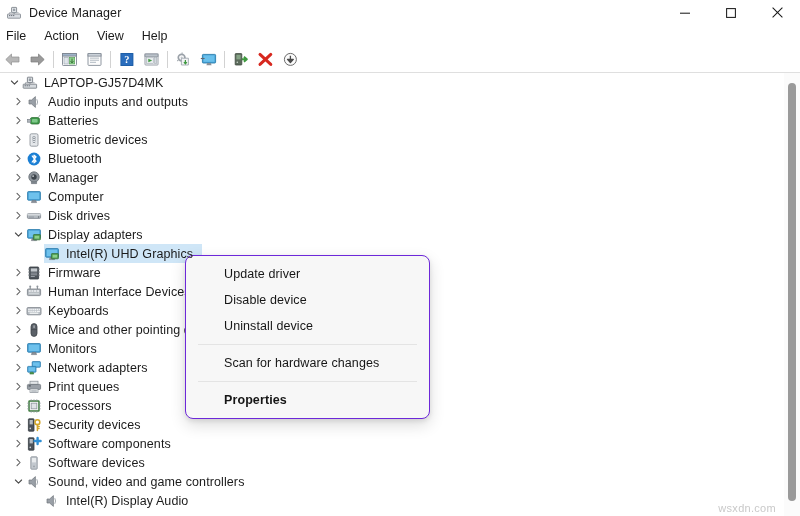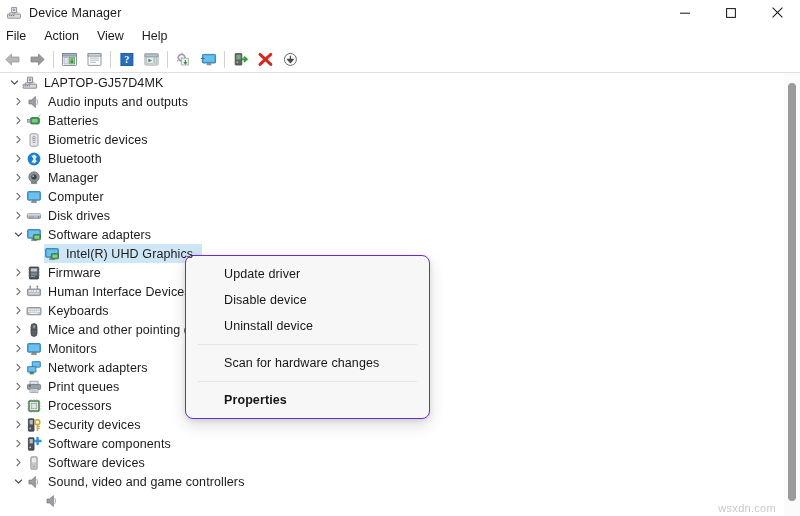--- a/index.html
+++ b/index.html
@@ -498,21 +498,21 @@
       </span>
       <span class="ticon">
         <svg width="16" height="16" viewBox="0 0 16 16">
           <rect x="1.6" y="2.6" width="12.8" height="8.6" rx="0.8" fill="#4aa3d8" stroke="#2f7eae" stroke-width="0.9"></rect>
           <rect x="2.8" y="3.7" width="10.4" height="6.4" fill="#6ec1ec"></rect>
           <path d="M6.2 11.4 L9.8 11.4 L10.6 13.6 L5.4 13.6 Z" fill="#8a9199" stroke="#6d747c" stroke-width="0.6"></path>
           <rect x="7.4" y="7.6" width="7" height="5.2" rx="0.6" fill="#4f9e4f" stroke="#36713a" stroke-width="0.8"></rect>
           <rect x="8.6" y="8.8" width="4.6" height="2.8" fill="#8bd08b"></rect>
         </svg>
       </span>
-      <span class="tlabel">Software adapters</span>
+      <span class="tlabel">Display adapters</span>
     </div>
 
     <div class="trow lvl2 selected">
       <span class="selbg" style="left:44px;width:158px;"></span>
       <span class="ticon">
         <svg width="16" height="16" viewBox="0 0 16 16">
           <rect x="1.6" y="2.6" width="12.8" height="8.6" rx="0.8" fill="#4aa3d8" stroke="#2f7eae" stroke-width="0.9"></rect>
           <rect x="2.8" y="3.7" width="10.4" height="6.4" fill="#6ec1ec"></rect>
           <path d="M6.2 11.4 L9.8 11.4 L10.6 13.6 L5.4 13.6 Z" fill="#8a9199" stroke="#6d747c" stroke-width="0.6"></path>
           <rect x="7.4" y="7.6" width="7" height="5.2" rx="0.6" fill="#4f9e4f" stroke="#36713a" stroke-width="0.8"></rect>
@@ -748,20 +748,21 @@
       <span class="tlabel">Sound, video and game controllers</span>
     </div>
 
     <div class="trow lvl2">
       <span class="ticon">
         <svg width="16" height="16" viewBox="0 0 16 16">
           <path d="M3 6 L5.6 6 L9.4 2.6 L9.4 13.4 L5.6 10 L3 10 Z" fill="#9aa0a7" stroke="#70767d" stroke-width="0.7" stroke-linejoin="round"></path>
           <path d="M10.8 5.2 Q12.4 8 10.8 10.8" fill="none" stroke="#9aa0a7" stroke-width="0.9"></path>
         </svg>
       </span>
+      <span class="tlabel">Intel(R) Display Audio</span>
     </div>
 
   </div>
 
   <div class="scrollbar">
     <div class="sb-thumb"></div>
   </div>
 
   <div class="ctxmenu">
     <div class="ctx-item">Update driver</div>

